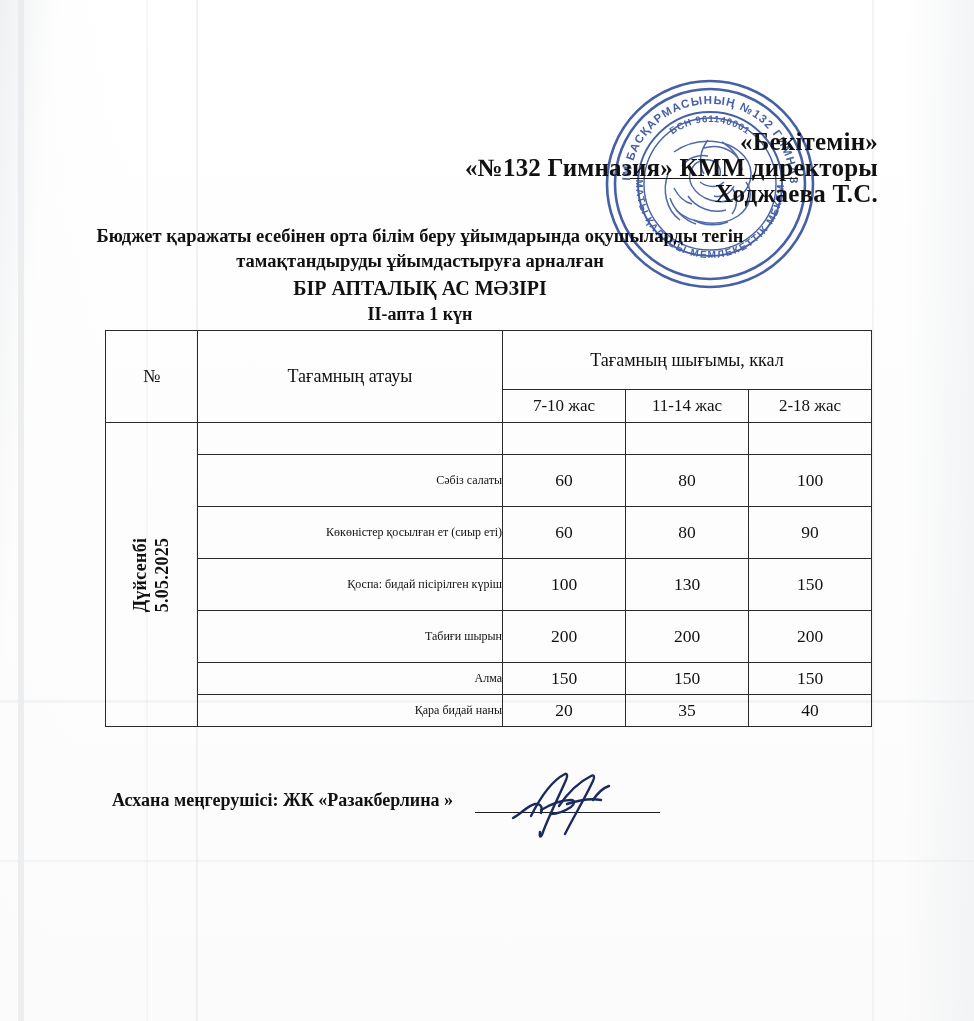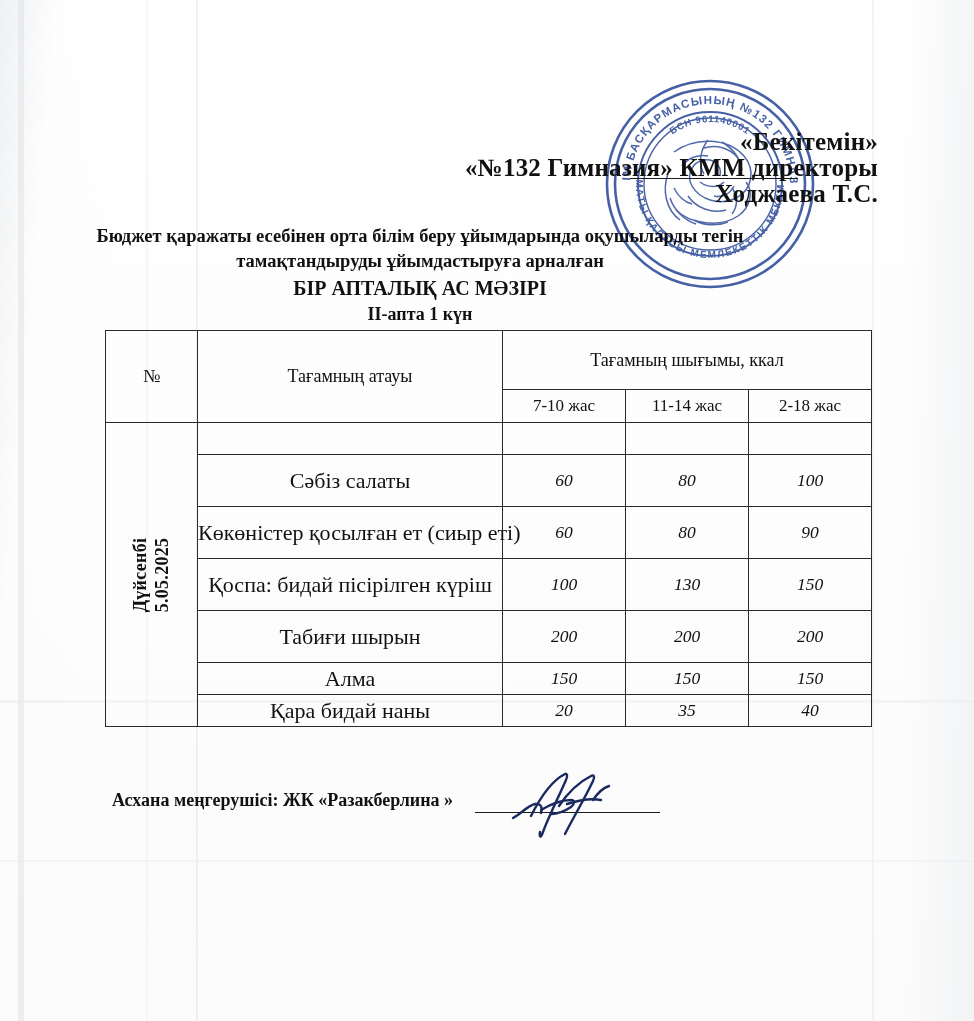--- a/index.html
+++ b/index.html
@@ -136,29 +136,28 @@
     height: 32px;
     text-align: center;
     font-weight: bold;
     font-size: 17px;
     margin-top: 20px;
   }
 
   .spacer-row td { height: 31px; }
 
   .dish-cell {
-    text-align: center;
+    text-align: right;
     padding-left: 9px;
-    font-size: 22px;
+    font-size: 12px;
     white-space: nowrap;
   }
   .val-cell {
     text-align: center;
     font-size: 17.5px;
-    font-style: italic;
   }
   .row-tall td { height: 51px; }
   .row-short td { height: 31px; }
 
   
   .date-cell {
     position: relative;
     text-align: center;
   }
   .date-rot {

